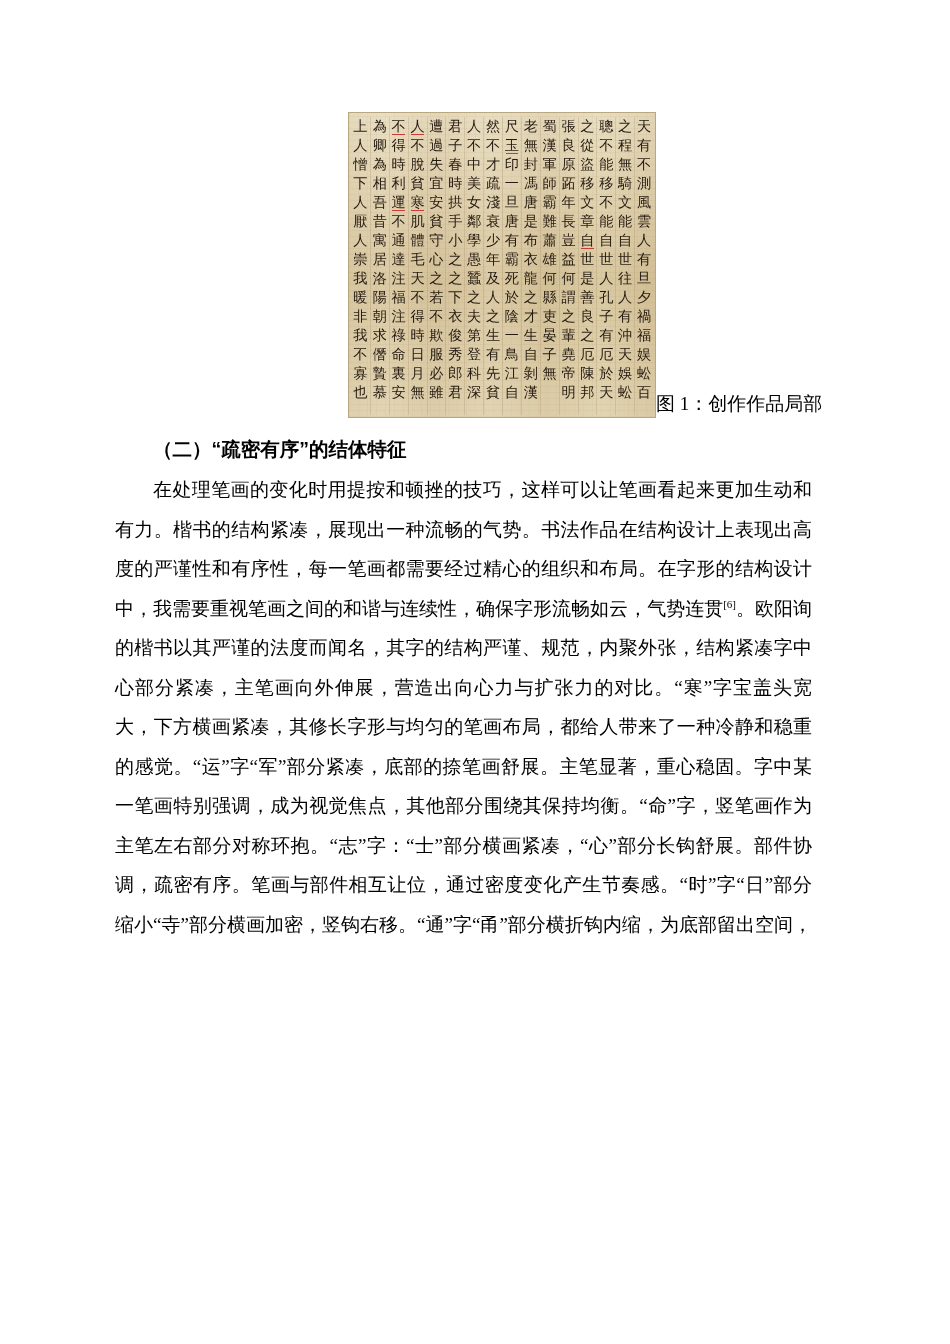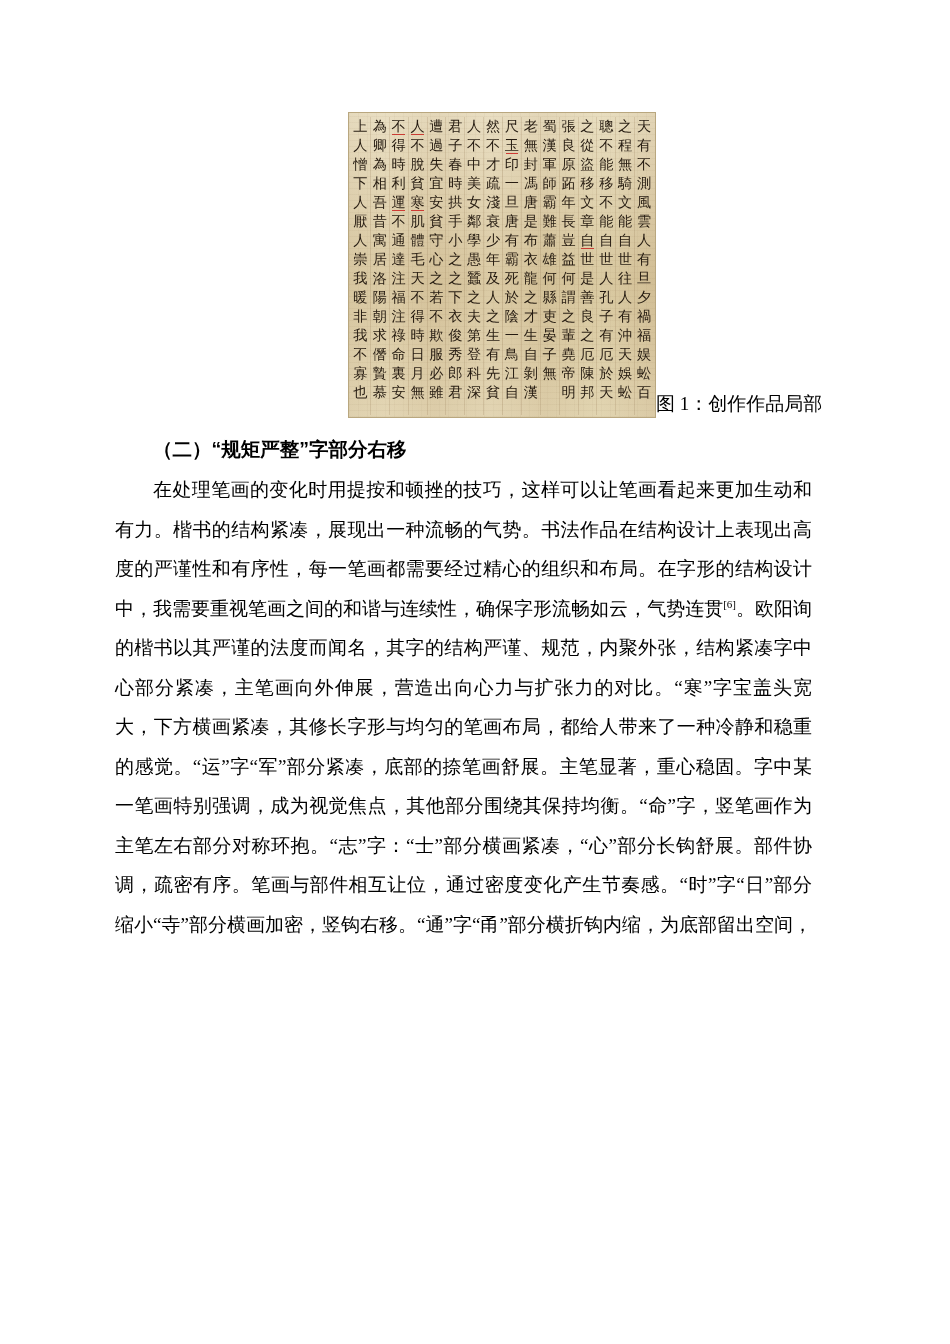--- a/index.html
+++ b/index.html
@@ -405,18 +405,18 @@
               <div class="calli-ch">娱</div>
               <div class="calli-ch">蚣</div>
               <div class="calli-ch">百</div>
             </div>
           </div>
         <div class="calli-noise"></div>
       </div>
       <div class="figure-caption">图 1：创作作品局部</div>
     </div>
 
-    <div class="section-heading">（二）“规矩严整”字部分右移</div>
+    <div class="section-heading">（二）“疏密有序”的结体特征</div>
 
     <p class="body-text"><span>在处理笔画的变化时用提按和顿挫的技巧，这样可以让笔画看起来更加生动和有力。楷书的结构紧凑，展现出一种流畅的气势。书法作品在结构设计上表现出高度的严谨性和有序性，每一笔画都需要经过精心的组织和布局。在字形的结构设计中，我需要重视笔画之间的和谐与连续性，确保字形流畅如云，气势连贯</span><sup>[6]</sup><span>。欧阳询的楷书以其严谨的法度而闻名，其字的结构严谨、规范，内聚外张，结构紧凑字中心部分紧凑，主笔画向外伸展，营造出向心力与扩张力的对比。“寒”字宝盖头宽大，下方横画紧凑，其修长字形与均匀的笔画布局，都给人带来了一种冷静和稳重的感觉。“运”字“军”部分紧凑，底部的捺笔画舒展。主笔显著，重心稳固。字中某一笔画特别强调，成为视觉焦点，其他部分围绕其保持均衡。“命”字，竖笔画作为主笔左右部分对称环抱。“志”字：“士”部分横画紧凑，“心”部分长钩舒展。部件协调，疏密有序。笔画与部件相互让位，通过密度变化产生节奏感。“时”字“日”部分缩小“寺”部分横画加密，竖钩右移。“通”字“甬”部分横折钩内缩，为底部留出空间，形成紧密与宽松的节奏。整体字形稳重，局部笔画通过角度和长度的微调形成险峻之感。“居”字上部分横折倾斜“古”字部分右移（如图2）。通过将九成宫的结构法则融入《寒窑赋》，每个字都成为一个小型的命运舞台——严格的法度代表自然法则，局部的险峻则隐喻人间变幻，这正是书法艺术的精髓所在。欧阳询的楷书充满了生动的气韵和深厚的内涵。我不只是专注于字形的构造设计，我更看重字的深层含义和精神内核。创作中充满了生命的活力，每一个字都仿佛蕴含了生命与灵魂的意义。书法，作为中华文明中的一颗璀璨明珠，其独有的艺术吸引力和丰富的文化内涵令人为之倾倒。在深入研究欧阳询的楷书风格时，我深深地感受到了其严谨的规则和结构之美。《寒窑赋》其文字之中透露出深沉的孤寂和坚定。欧体楷书创作中融合这种深厚的情感，使其显得更为沉稳和有韵律。创作是我要注意用欧体楷书创作，字形</span></p>
 
   </div>
 </div>
 
 </body></html>

